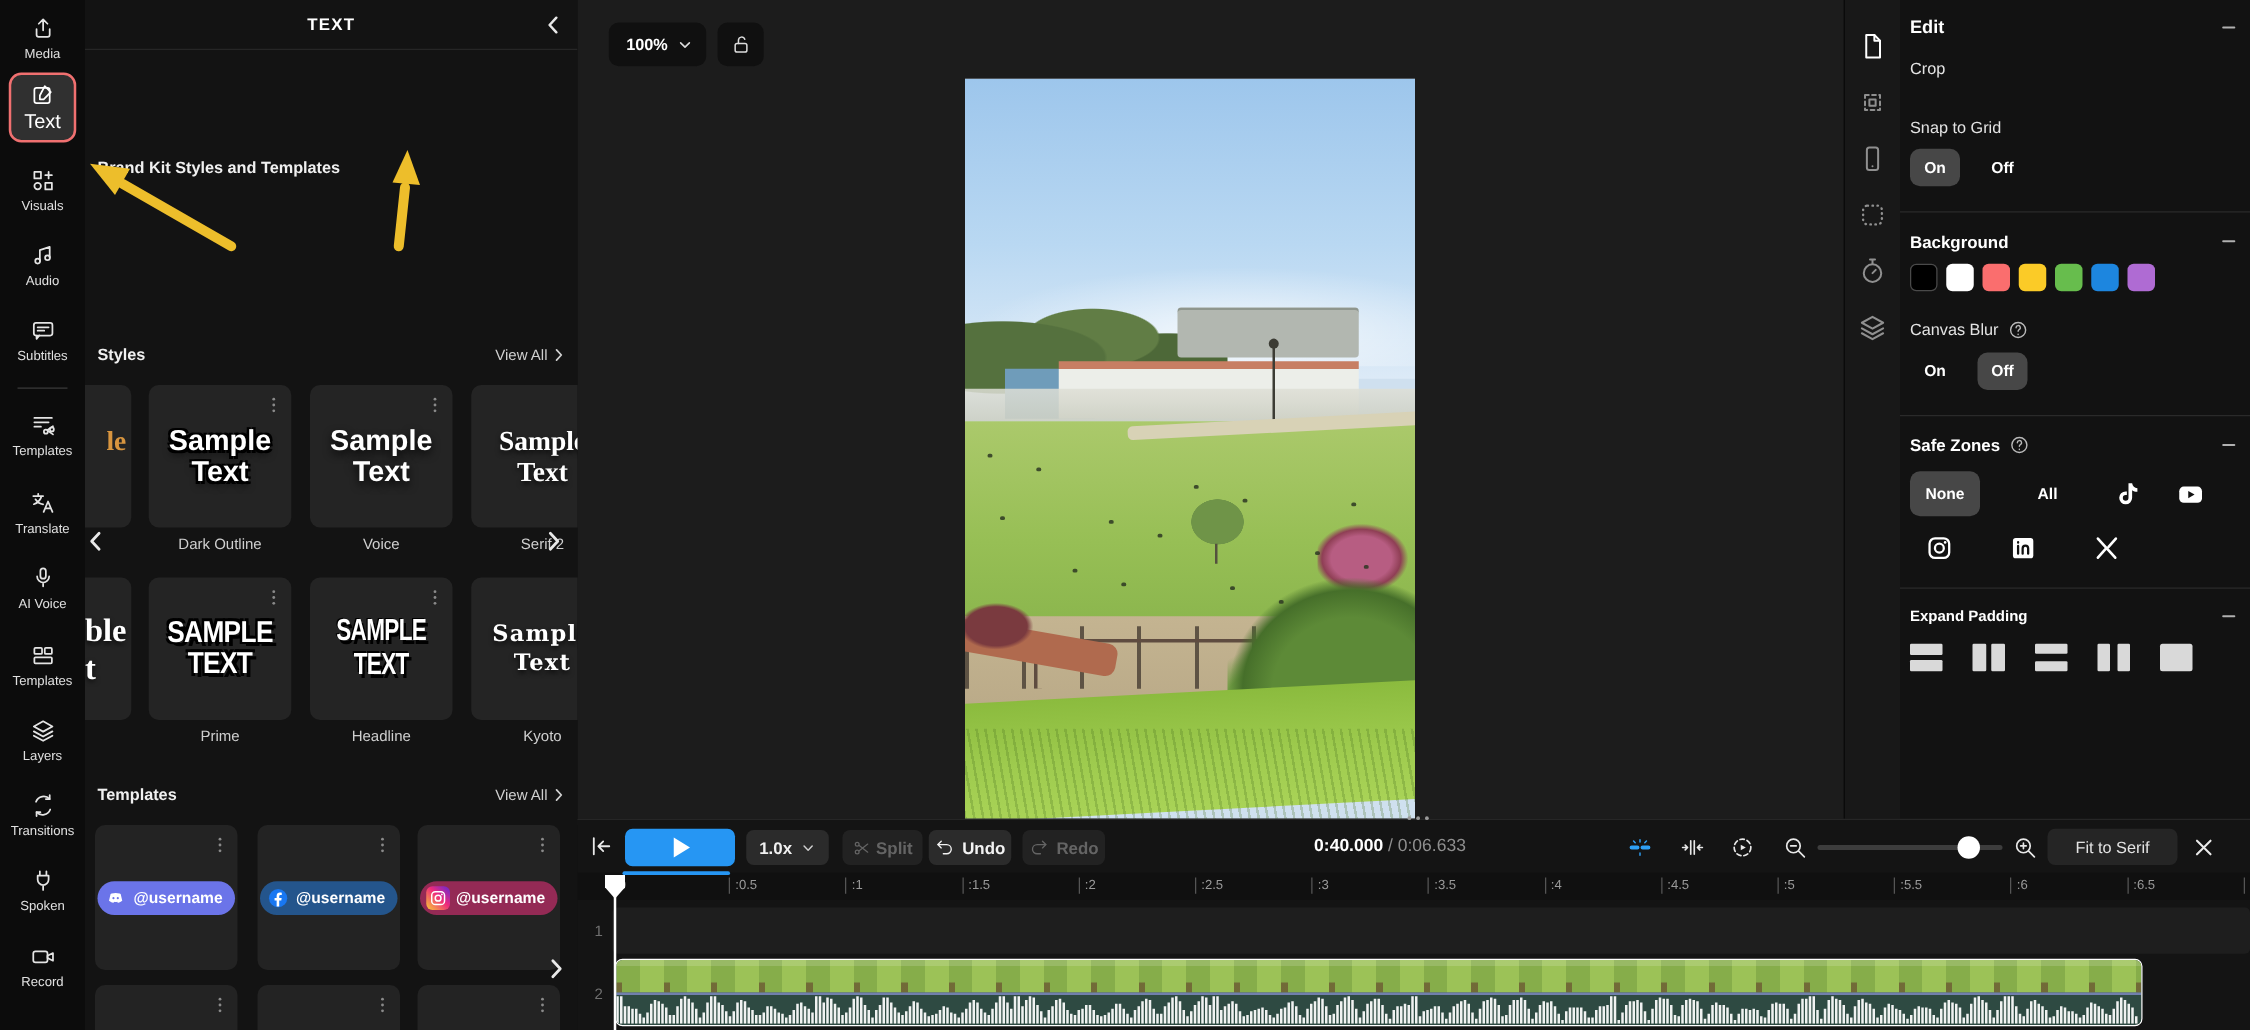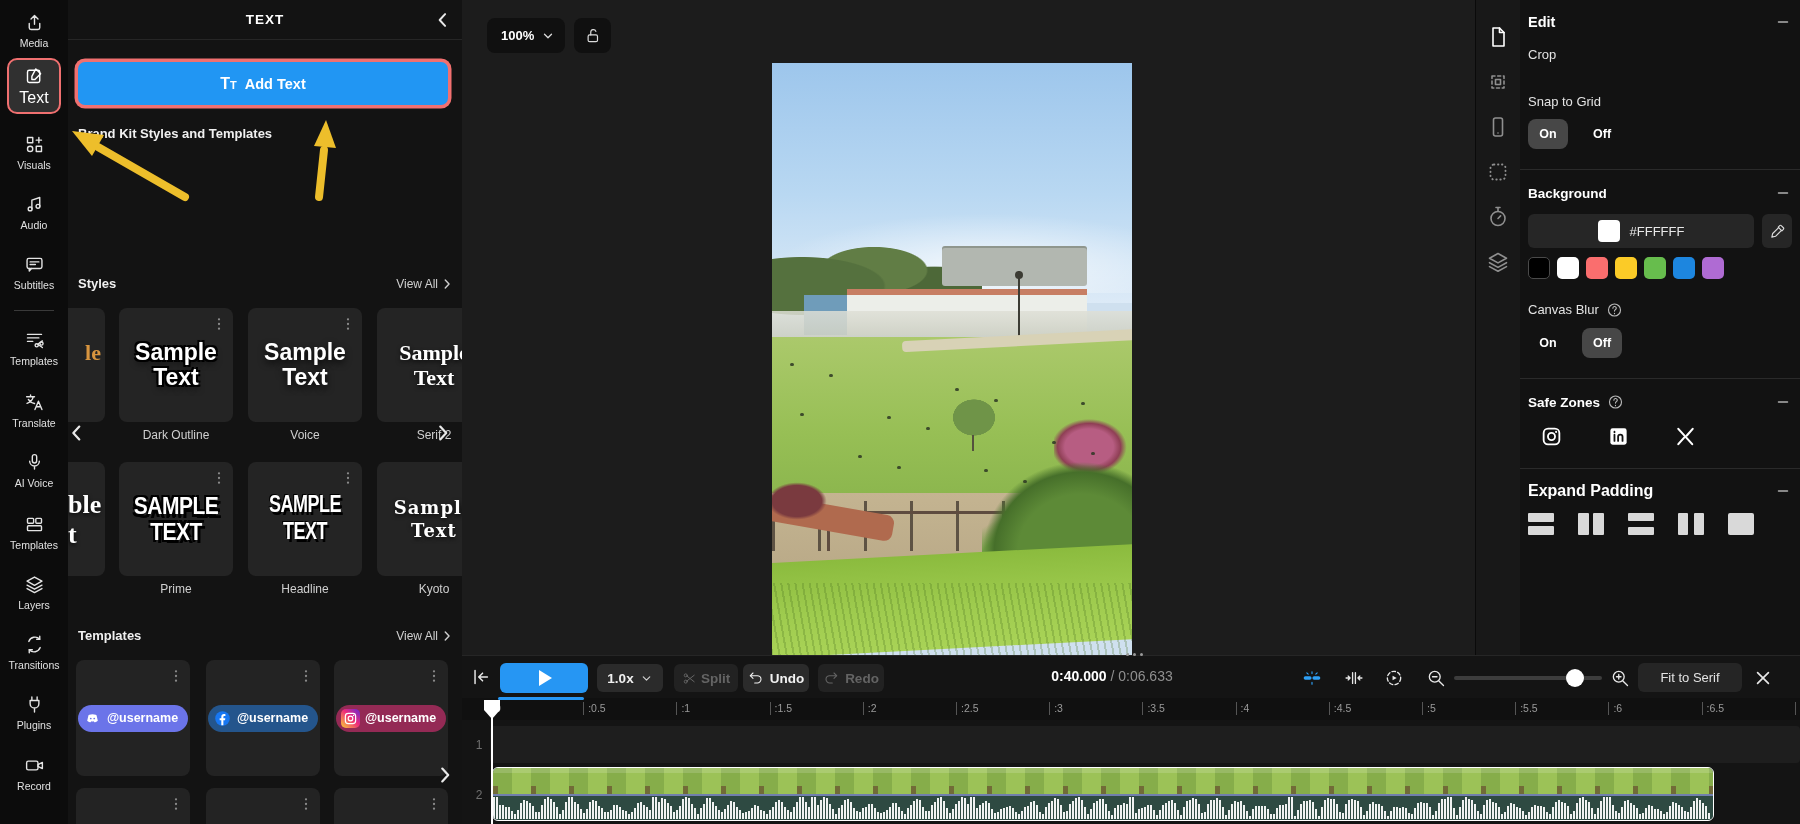--- a/index.html
+++ b/index.html
@@ -308,21 +308,21 @@
           </svg>
         </span>
         <span class="lbl">Transitions</span>
       </div>
       <div class="rail-item" style="top: 694px;">
         <span class="icon">
           <svg width="21" height="21" viewBox="0 0 24 24" fill="none" stroke="currentColor" stroke-width="1.6" stroke-linecap="round" stroke-linejoin="round">
             <path d="M9 3.5v4M15 3.5v4M7 7.5h10v3.5a5 5 0 0 1-10 0zM12 16v4.5"></path>
           </svg>
         </span>
-        <span class="lbl">Plugins</span>
+        <span class="lbl">Spoken</span>
       </div>
       <div class="rail-item" style="top: 755px;">
         <span class="icon">
           <svg width="21" height="21" viewBox="0 0 24 24" fill="none" stroke="currentColor" stroke-width="1.6" stroke-linecap="round" stroke-linejoin="round">
             <rect x="3" y="7" width="13" height="10" rx="2"></rect>
             <path d="m16 11 5-2.5v7L16 13z"></path>
           </svg>
         </span>
         <span class="lbl">Record</span>
       </div>
@@ -331,24 +331,20 @@
   <section class="panel">
     <header class="panel-head">
       <span class="panel-title">TEXT</span>
       <span class="icon panel-collapse">
           <svg width="20" height="20" viewBox="0 0 24 24" fill="none" stroke="currentColor" stroke-width="1.6" stroke-linecap="round" stroke-linejoin="round">
             <path d="M14.5 5 8 12l6.5 7" stroke-width="2.4"></path>
           </svg>
         </span>
     </header>
 
-    <button class="add-text">
-      <span class="tt-glyph">T<small>T</small></span>
-      <span>Add Text</span>
-    </button>
 
     <h3 class="bk-head">Brand Kit Styles and Templates</h3>
 
 
     <svg class="arrows" width="394" height="230" viewBox="0 0 394 230">
       <line x1="117" y1="197" x2="30" y2="147" stroke="#edbe2b" stroke-width="8" stroke-linecap="round"></line>
       <polygon points="4,131 24,156 36,135" fill="#edbe2b"></polygon>
       <line x1="251" y1="197" x2="256" y2="150" stroke="#edbe2b" stroke-width="8" stroke-linecap="round"></line>
       <polygon points="258,120 246,146 268,148" fill="#edbe2b"></polygon>
     </svg>
@@ -686,34 +682,20 @@
     <div class="e-div"></div>
 
     <div class="e-row" style="margin-top:14px">
       <span class="e-title" style="font-size:13.5px">Background</span>
       <span class="icon e-minus">
           <svg width="20" height="20" viewBox="0 0 24 24" fill="none" stroke="currentColor" stroke-width="1.6" stroke-linecap="round" stroke-linejoin="round">
             <path d="M6 12h12" stroke-width="2"></path>
           </svg>
         </span>
     </div>
-    <div class="hex-row">
-      <div class="hex-input">
-        <span class="hex-chip"></span>
-        <span class="hex-val">#FFFFFF</span>
-      </div>
-      <div class="dropper">
-        <span class="icon" style="width:17px;height:17px">
-            <svg width="17" height="17" viewBox="0 0 24 24" fill="none" stroke="currentColor" stroke-width="1.6" stroke-linecap="round" stroke-linejoin="round">
-              <path d="m17.3 3.7 3 3a1.6 1.6 0 0 1 0 2.2l-2.1 2.1-5.2-5.2 2.1-2.1a1.6 1.6 0 0 1 2.2 0z"></path>
-              <path d="M13.6 6.4 5.2 14.8 4 20l5.2-1.2 8.4-8.4"></path>
-            </svg>
-          </span>
-      </div>
-    </div>
     <div class="swatches" id="swatches">
         <span class="sw dark" style="background: rgb(0, 0, 0);"></span>
         <span class="sw" style="background: rgb(255, 255, 255);"></span>
         <span class="sw" style="background: rgb(250, 110, 110);"></span>
         <span class="sw" style="background: rgb(251, 203, 39);"></span>
         <span class="sw" style="background: rgb(103, 189, 77);"></span>
         <span class="sw" style="background: rgb(29, 134, 223);"></span>
         <span class="sw" style="background: rgb(175, 107, 211);"></span>
       </div>
 
@@ -742,20 +724,35 @@
               <path d="M9.7 9.4a2.4 2.4 0 1 1 3.4 2.2c-.8.4-1.1.9-1.1 1.9M12 16.7v.5"></path>
             </svg>
           </span>
       </span>
       <span class="icon e-minus">
           <svg width="20" height="20" viewBox="0 0 24 24" fill="none" stroke="currentColor" stroke-width="1.6" stroke-linecap="round" stroke-linejoin="round">
             <path d="M6 12h12" stroke-width="2"></path>
           </svg>
         </span>
     </div>
+    <div class="sz-row" id="sz-row1">
+        <div class="tbtn sel">None</div>
+        <div class="tbtn">All</div>
+        <span class="icon sz-icon">
+          <svg width="23" height="23" viewBox="0 0 24 24" fill="none" stroke="currentColor" stroke-width="1.6" stroke-linecap="round" stroke-linejoin="round">
+            <path fill="currentColor" stroke="none" d="M14.3 2.8c.4 2.4 2 3.9 4.4 4.1v3c-1.6.1-3.1-.4-4.4-1.3v6.3a5.4 5.4 0 1 1-5.4-5.4h1v3.1h-1a2.35 2.35 0 1 0 2.35 2.3V2.8z"></path>
+          </svg>
+        </span>
+        <span class="icon sz-icon">
+          <svg width="23" height="23" viewBox="0 0 24 24" fill="none" stroke="currentColor" stroke-width="1.6" stroke-linecap="round" stroke-linejoin="round">
+            <rect x="2.5" y="5.5" width="19" height="13.5" rx="3.8" fill="currentColor" stroke="none"></rect>
+            <path d="m10 9.2 5.3 3-5.3 3z" fill="#121212" stroke="none"></path>
+          </svg>
+        </span>
+      </div>
     <div class="sz-row" style="gap:44px;margin-top:14px;padding-left:12px" id="sz-row2">
         <span class="icon sz-icon">
           <svg width="23" height="23" viewBox="0 0 24 24" fill="none" stroke="currentColor" stroke-width="1.6" stroke-linecap="round" stroke-linejoin="round">
             <rect x="3.8" y="3.8" width="16.4" height="16.4" rx="4.6" stroke-width="1.9"></rect>
             <circle cx="12" cy="12" r="3.7" stroke-width="1.9"></circle>
             <circle cx="16.8" cy="7.2" r="1.1" fill="currentColor" stroke="none"></circle>
           </svg>
         </span>
         <span class="icon sz-icon">
           <svg width="23" height="23" viewBox="0 0 24 24" fill="none" stroke="currentColor" stroke-width="1.6" stroke-linecap="round" stroke-linejoin="round">
@@ -766,21 +763,21 @@
         <span class="icon sz-icon">
           <svg width="23" height="23" viewBox="0 0 24 24" fill="none" stroke="currentColor" stroke-width="1.6" stroke-linecap="round" stroke-linejoin="round">
             <path d="M4.5 4 19 20M19.5 4l-6.1 6.9M4.5 20l6.3-7.1" stroke-width="2.2"></path>
           </svg>
         </span>
       </div>
 
     <div class="e-div"></div>
 
     <div class="e-row" style="margin-top:13px">
-      <span class="e-title" style="font-size:16px">Expand Padding</span>
+      <span class="e-title" style="font-size:12px">Expand Padding</span>
       <span class="icon e-minus">
           <svg width="20" height="20" viewBox="0 0 24 24" fill="none" stroke="currentColor" stroke-width="1.6" stroke-linecap="round" stroke-linejoin="round">
             <path d="M6 12h12" stroke-width="2"></path>
           </svg>
         </span>
     </div>
     <div class="pad-row">
       <span class="pad h">
           <i></i>
           <i></i>

